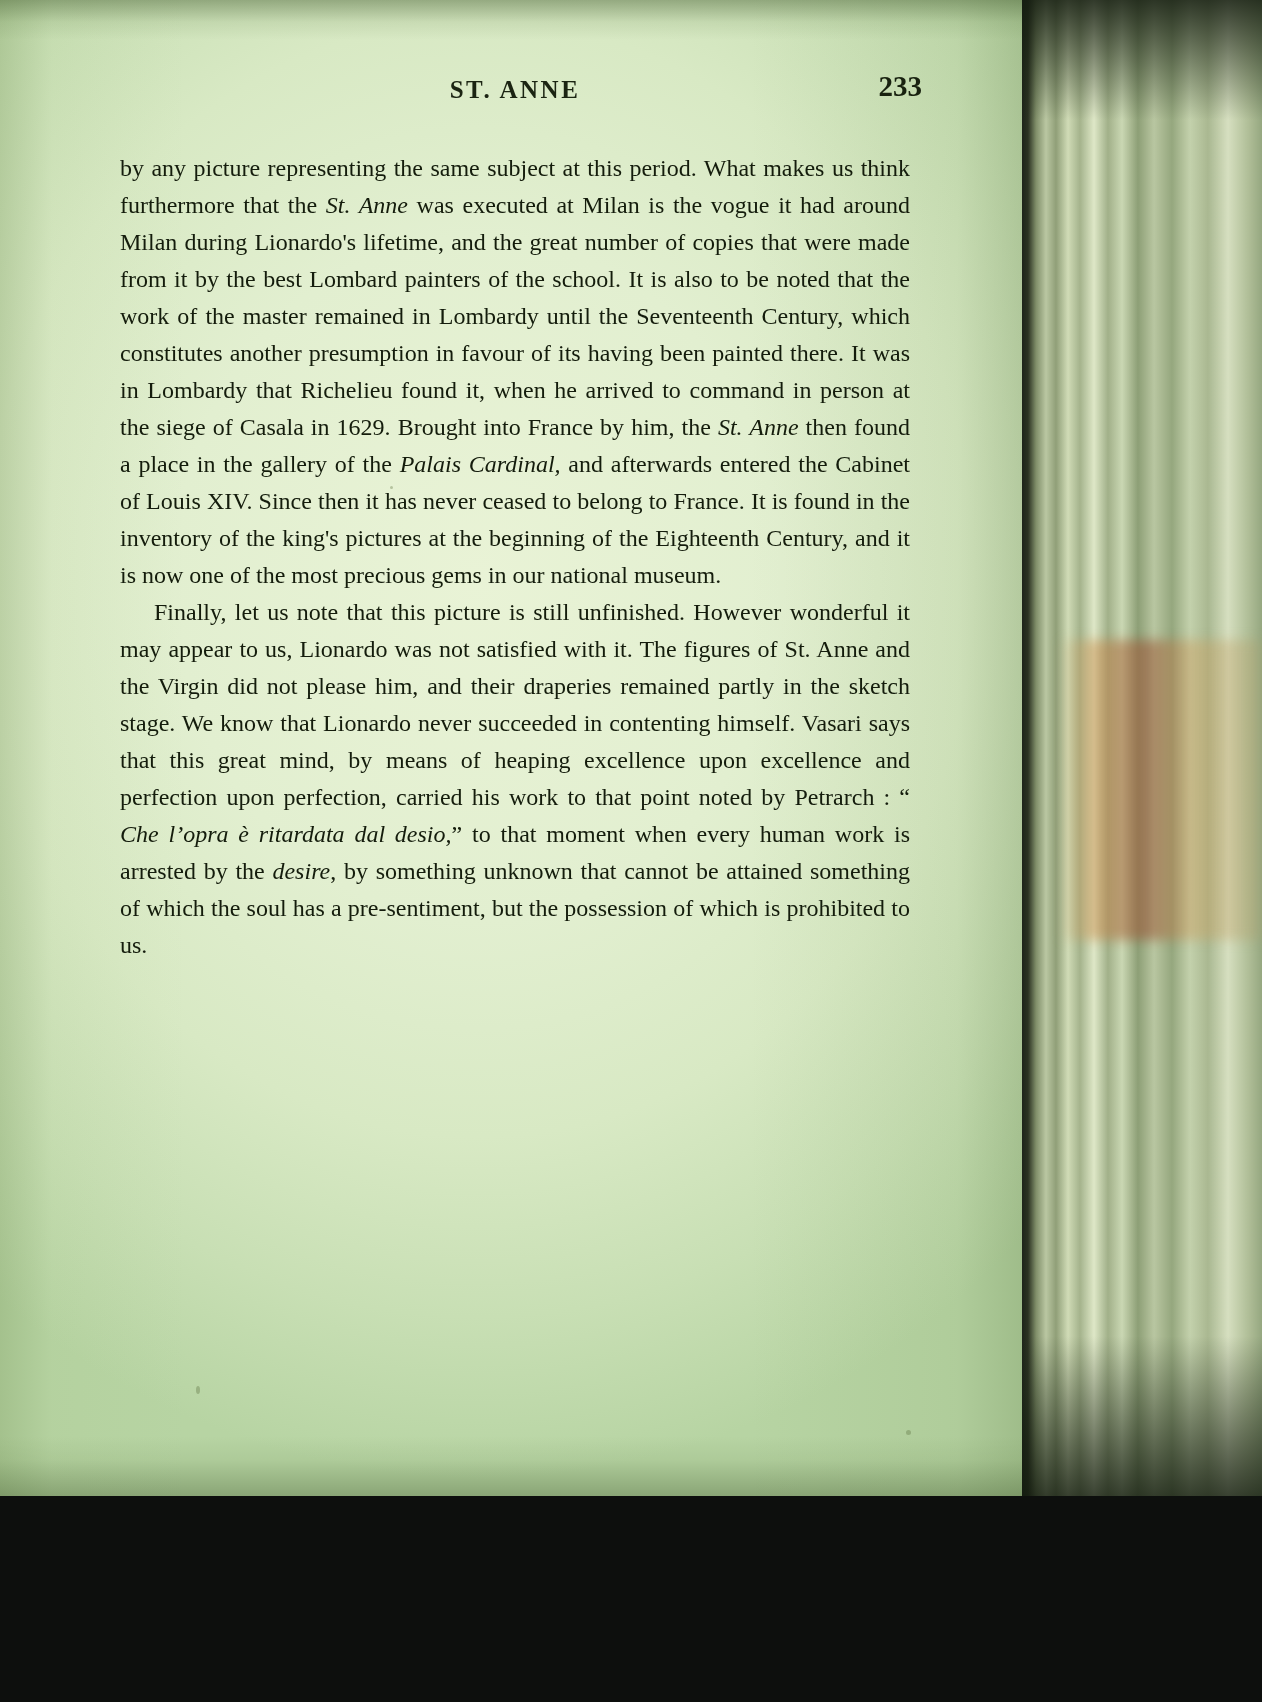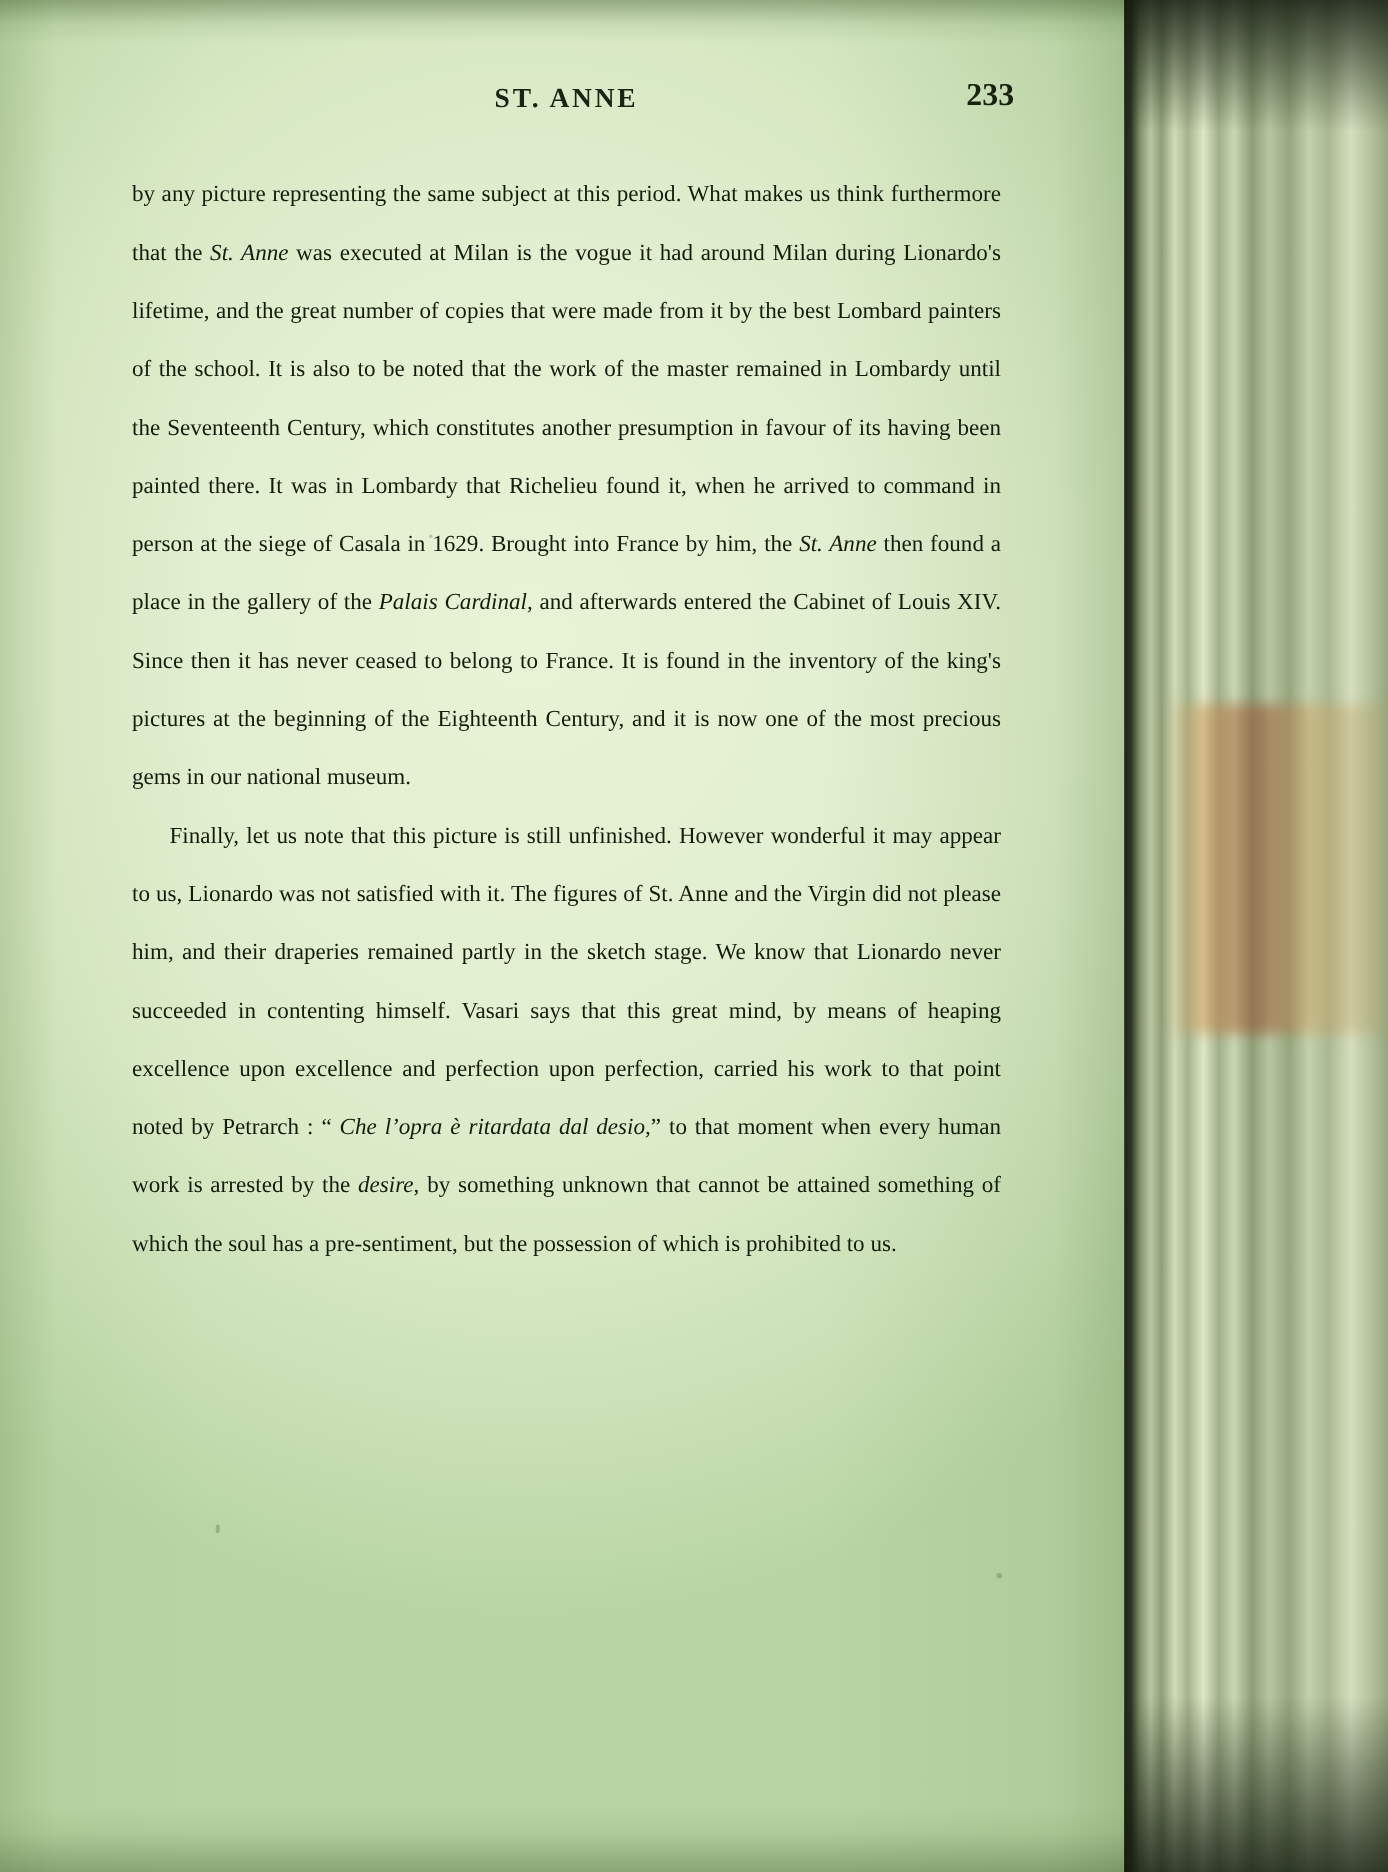--- a/index.html
+++ b/index.html
@@ -3,21 +3,21 @@
 <meta charset="utf-8">
 <style>
   html, body {
     margin: 0;
     padding: 0;
     background: #0d0f0d;
   }
   #page {
     position: relative;
     width: 1262px;
-    height: 1702px;
+    height: 1496px;
     overflow: hidden;
     font-family: "Liberation Serif", serif;
   }
 
   
   .paper {
     position: absolute;
     left: 0; top: 0;
     width: 1040px;
     height: 1702px;
@@ -124,22 +124,22 @@
     right: -12px;
     top: -6px;
     font-size: 29px;
     font-weight: 700;
     color: #18210f;
     letter-spacing: 0px;
   }
 
   .body-text {
     margin-top: 22px;
-    font-size: 21px;
-    line-height: 53px;
+    font-size: 24px;
+    line-height: 37px;
     color: #141c0c;
     text-align: justify;
     text-justify: inter-word;
     -webkit-font-smoothing: antialiased;
   }
   .body-text p {
     margin: 0;
   }
   .body-text p.indent {
     text-indent: 34px;

